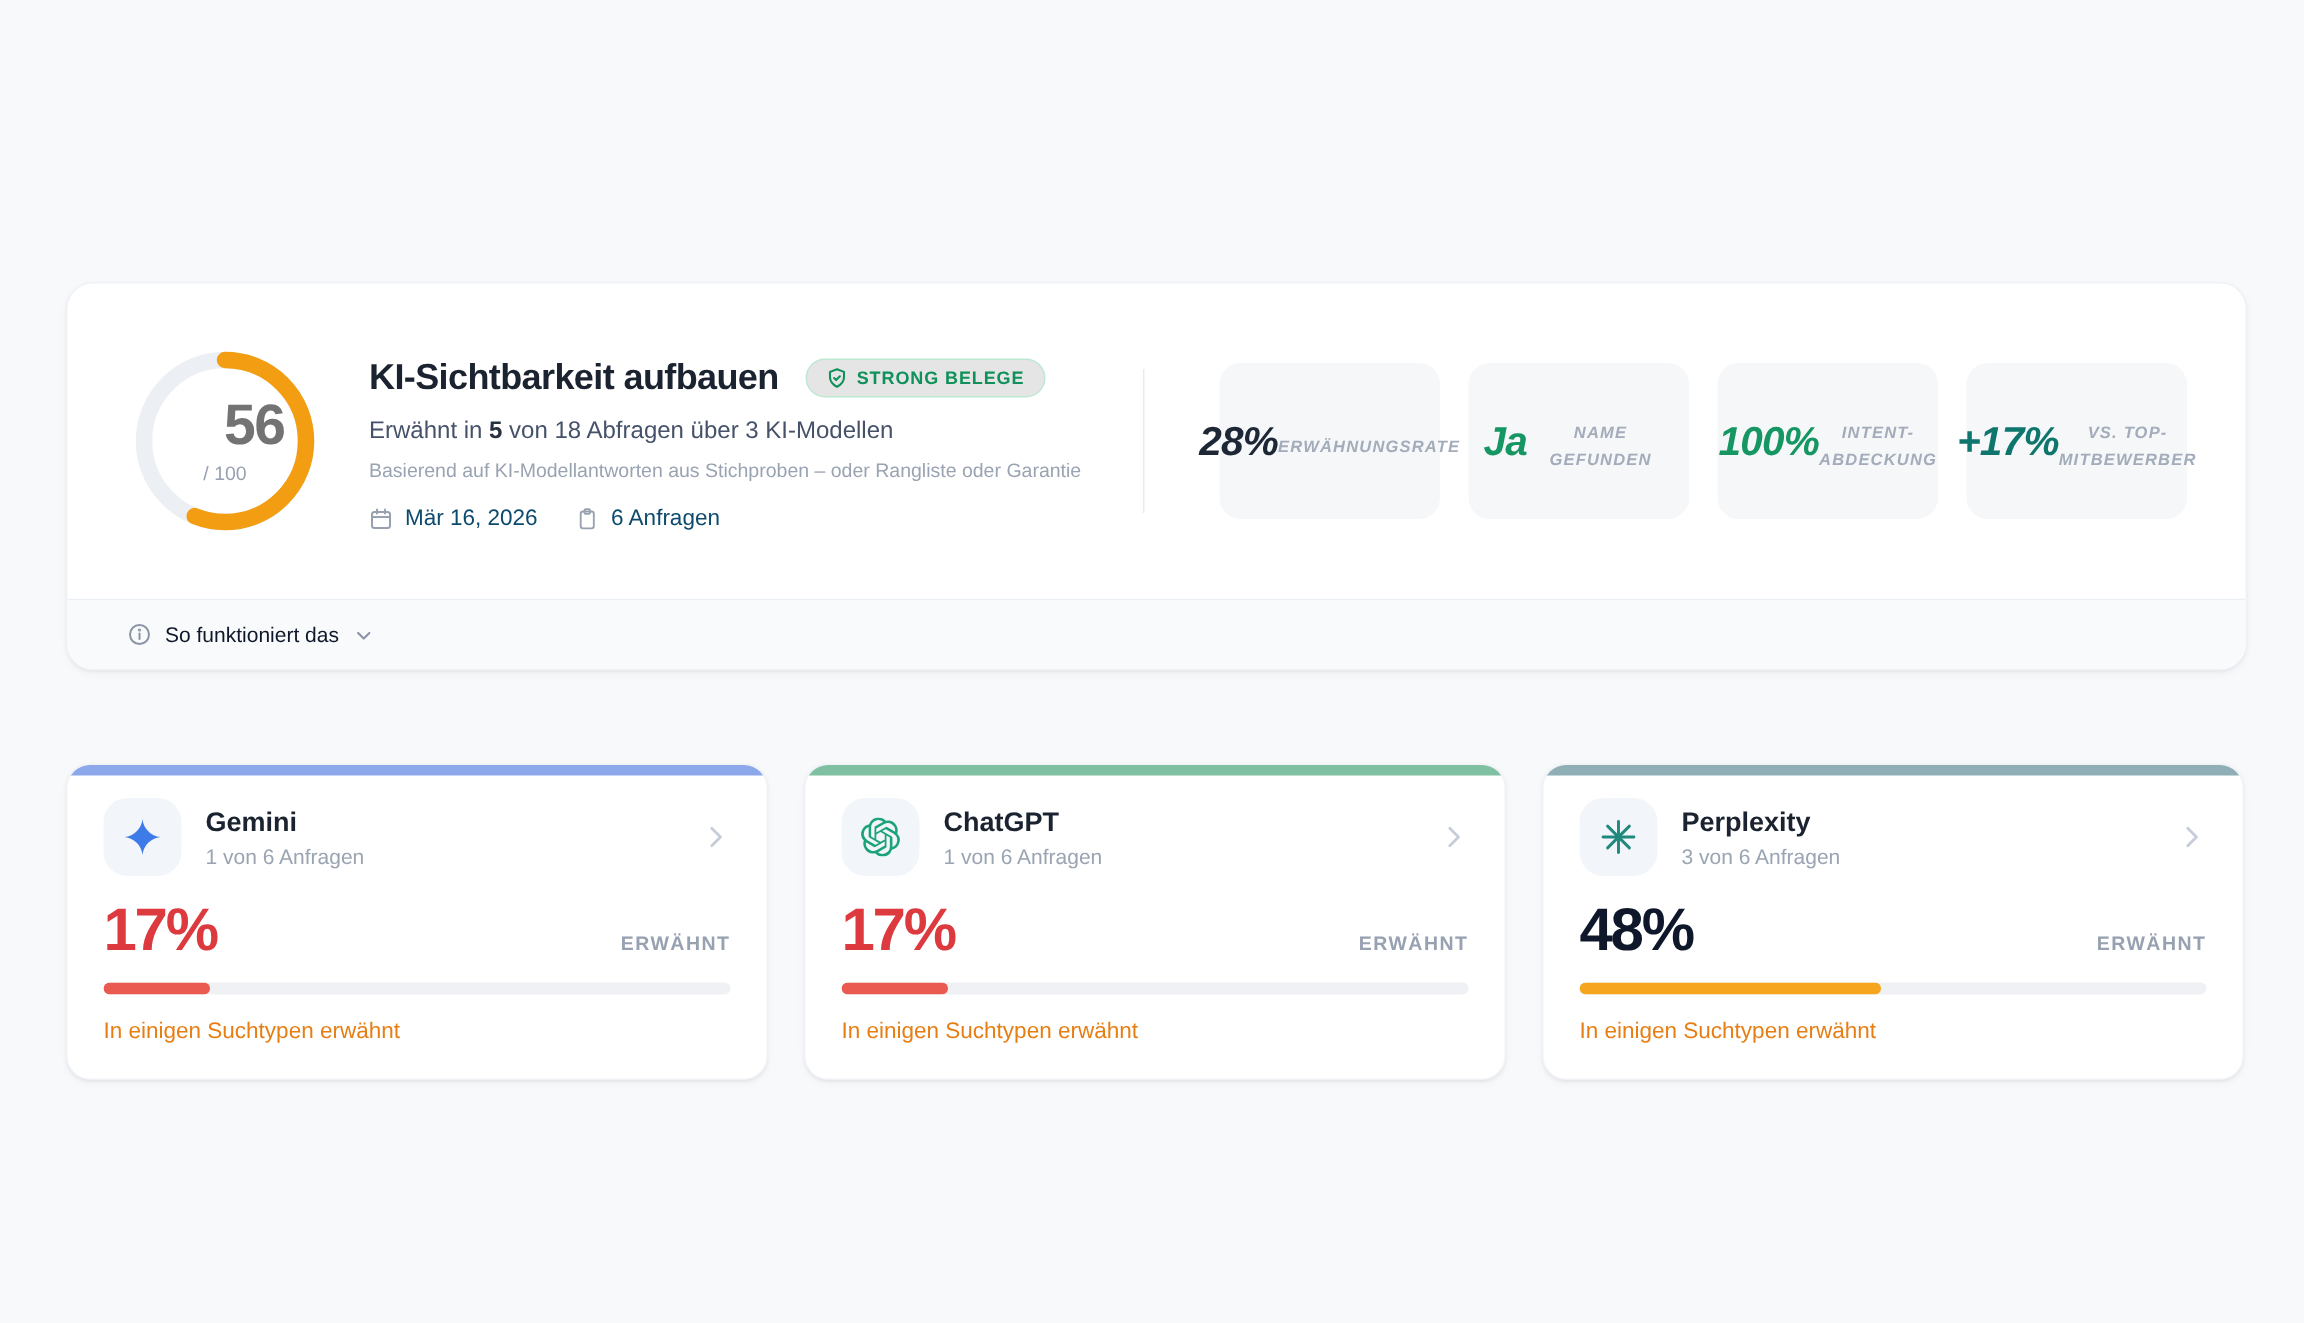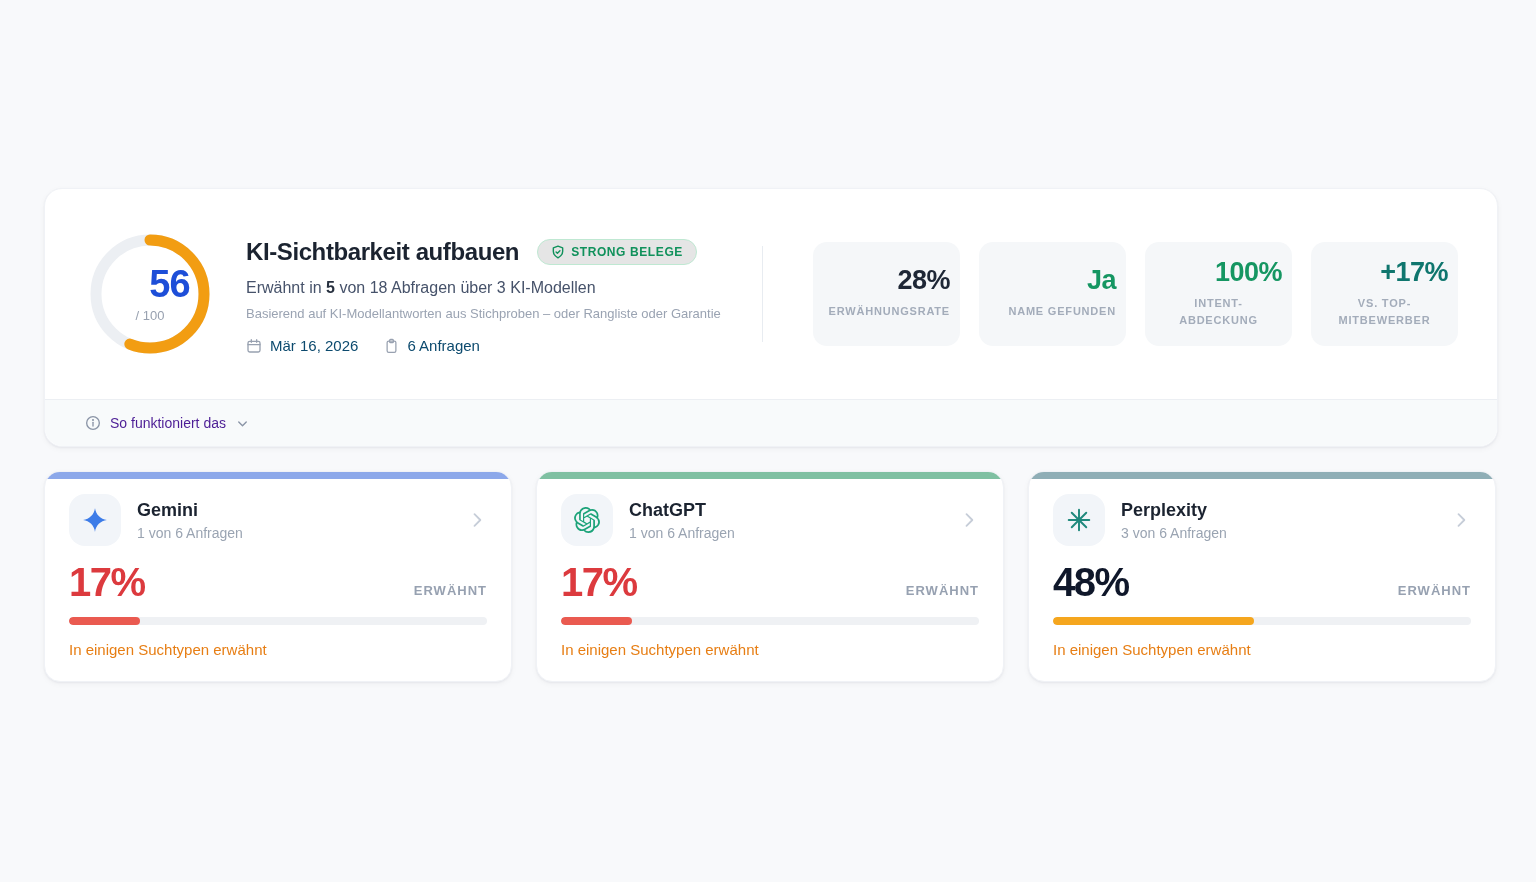--- a/index.html
+++ b/index.html
@@ -40,36 +40,36 @@
   .caption{ margin-top:9px; font-size:13px; color:#9AA3B2; }
   .meta{ margin-top:16px; display:flex; align-items:center; gap:26px; color:#0c4a6e; font-size:15px; }
   .meta-item{ display:inline-flex; align-items:center; gap:8px; }
   .meta-item svg{ color:#98A1B0; }
 
   .vdivider{ width:1px; height:96px; background:#E8ECF1; margin-top:12px; flex:0 0 auto; }
 
   .stats{ display:flex; gap:19px; margin-left:50px; margin-top:8px; }
   .stat-box{
     width:147px; height:104px; background:#F5F7F9; border-radius:14px;
-    display:flex; flex-direction:column; align-items:flex-end; justify-content:center;
-    text-align:center; padding:0 10px;
+    display:flex; flex-direction:row; align-items:center; justify-content:center;
+    text-align:center; padding:0 10px;font-style:italic;
   }
   .stat-value{ font-size:27px; font-weight:800; letter-spacing:-.5px; line-height:1; }
   .stat-label{ margin-top:9px; font-size:11px; font-weight:600; letter-spacing:.8px; color:#A3ACBA; line-height:1.55; text-transform:uppercase; }
 
   .summary-footer{
     position:absolute; left:0; right:0; bottom:0; height:47px;
     background:#F8FAFB; border-top:1px solid #ECEFF3; border-radius:0 0 18px 18px;
     display:flex; align-items:center; gap:9px; padding:0 40px;
-    color:#4c1d95; font-size:14px; cursor:pointer;
+    color:#0f172a; font-size:14px; cursor:pointer;
   }
   .summary-footer svg{ color:#8A94A6; }
 
   
-  .model-cards{ position:absolute; left:44px; top:471px; width:1452px; display:flex; gap:24px; }
+  .model-cards{ position:absolute; left:44px; top:509px; width:1452px; display:flex; gap:24px; }
   .model-card{
     flex:1 1 0; height:211px; background:#fff; border-radius:16px; overflow:hidden;
     box-shadow:0 1px 2px rgba(15,23,42,.05),0 2px 6px rgba(15,23,42,.04);
     border:1px solid #F0F2F6; cursor:pointer;
   }
   .card-strip{ height:7px; }
   .card-body{ padding:15px 24px 0 24px; }
   .card-head{ display:flex; align-items:center; }
   .model-icon-box{
     width:52px; height:52px; border-radius:16px; background:#F2F5F9;
@@ -91,21 +91,21 @@
 
 <section class="summary-card">
   <div class="summary-main">
 
     <div class="gauge">
       <svg width="120" height="120" viewBox="0 0 120 120">
         <circle cx="60" cy="60" r="54" fill="none" stroke="#ECEFF3" stroke-width="11"></circle>
         <circle cx="60" cy="60" r="54" fill="none" stroke-width="11" stroke-linecap="round" transform="rotate(-90 60 60)" stroke-dasharray="190.00352368911066 339.29200658769764" style="stroke: rgb(242, 157, 18);"></circle>
       </svg>
       <div class="gauge-text">
-        <div class="gauge-score" style="color: #1d4ed8; margin-left: 39px;">56</div>
+        <div class="gauge-score" style="color: #737373; margin-left: 39px;">56</div>
         <div class="gauge-denom">/ 100</div>
       </div>
     </div>
 
     <div class="headline">
       <div class="title-row">
         <h1 class="page-title">KI-Sichtbarkeit aufbauen</h1>
         <span class="badge">
           <svg width="14" height="14" viewBox="0 0 24 24" fill="none" stroke="currentColor" stroke-width="2.4" stroke-linecap="round" stroke-linejoin="round">
             <path d="M12 2l8 3v6c0 5-3.5 8.5-8 11-4.5-2.5-8-6-8-11V5l8-3z"></path>

